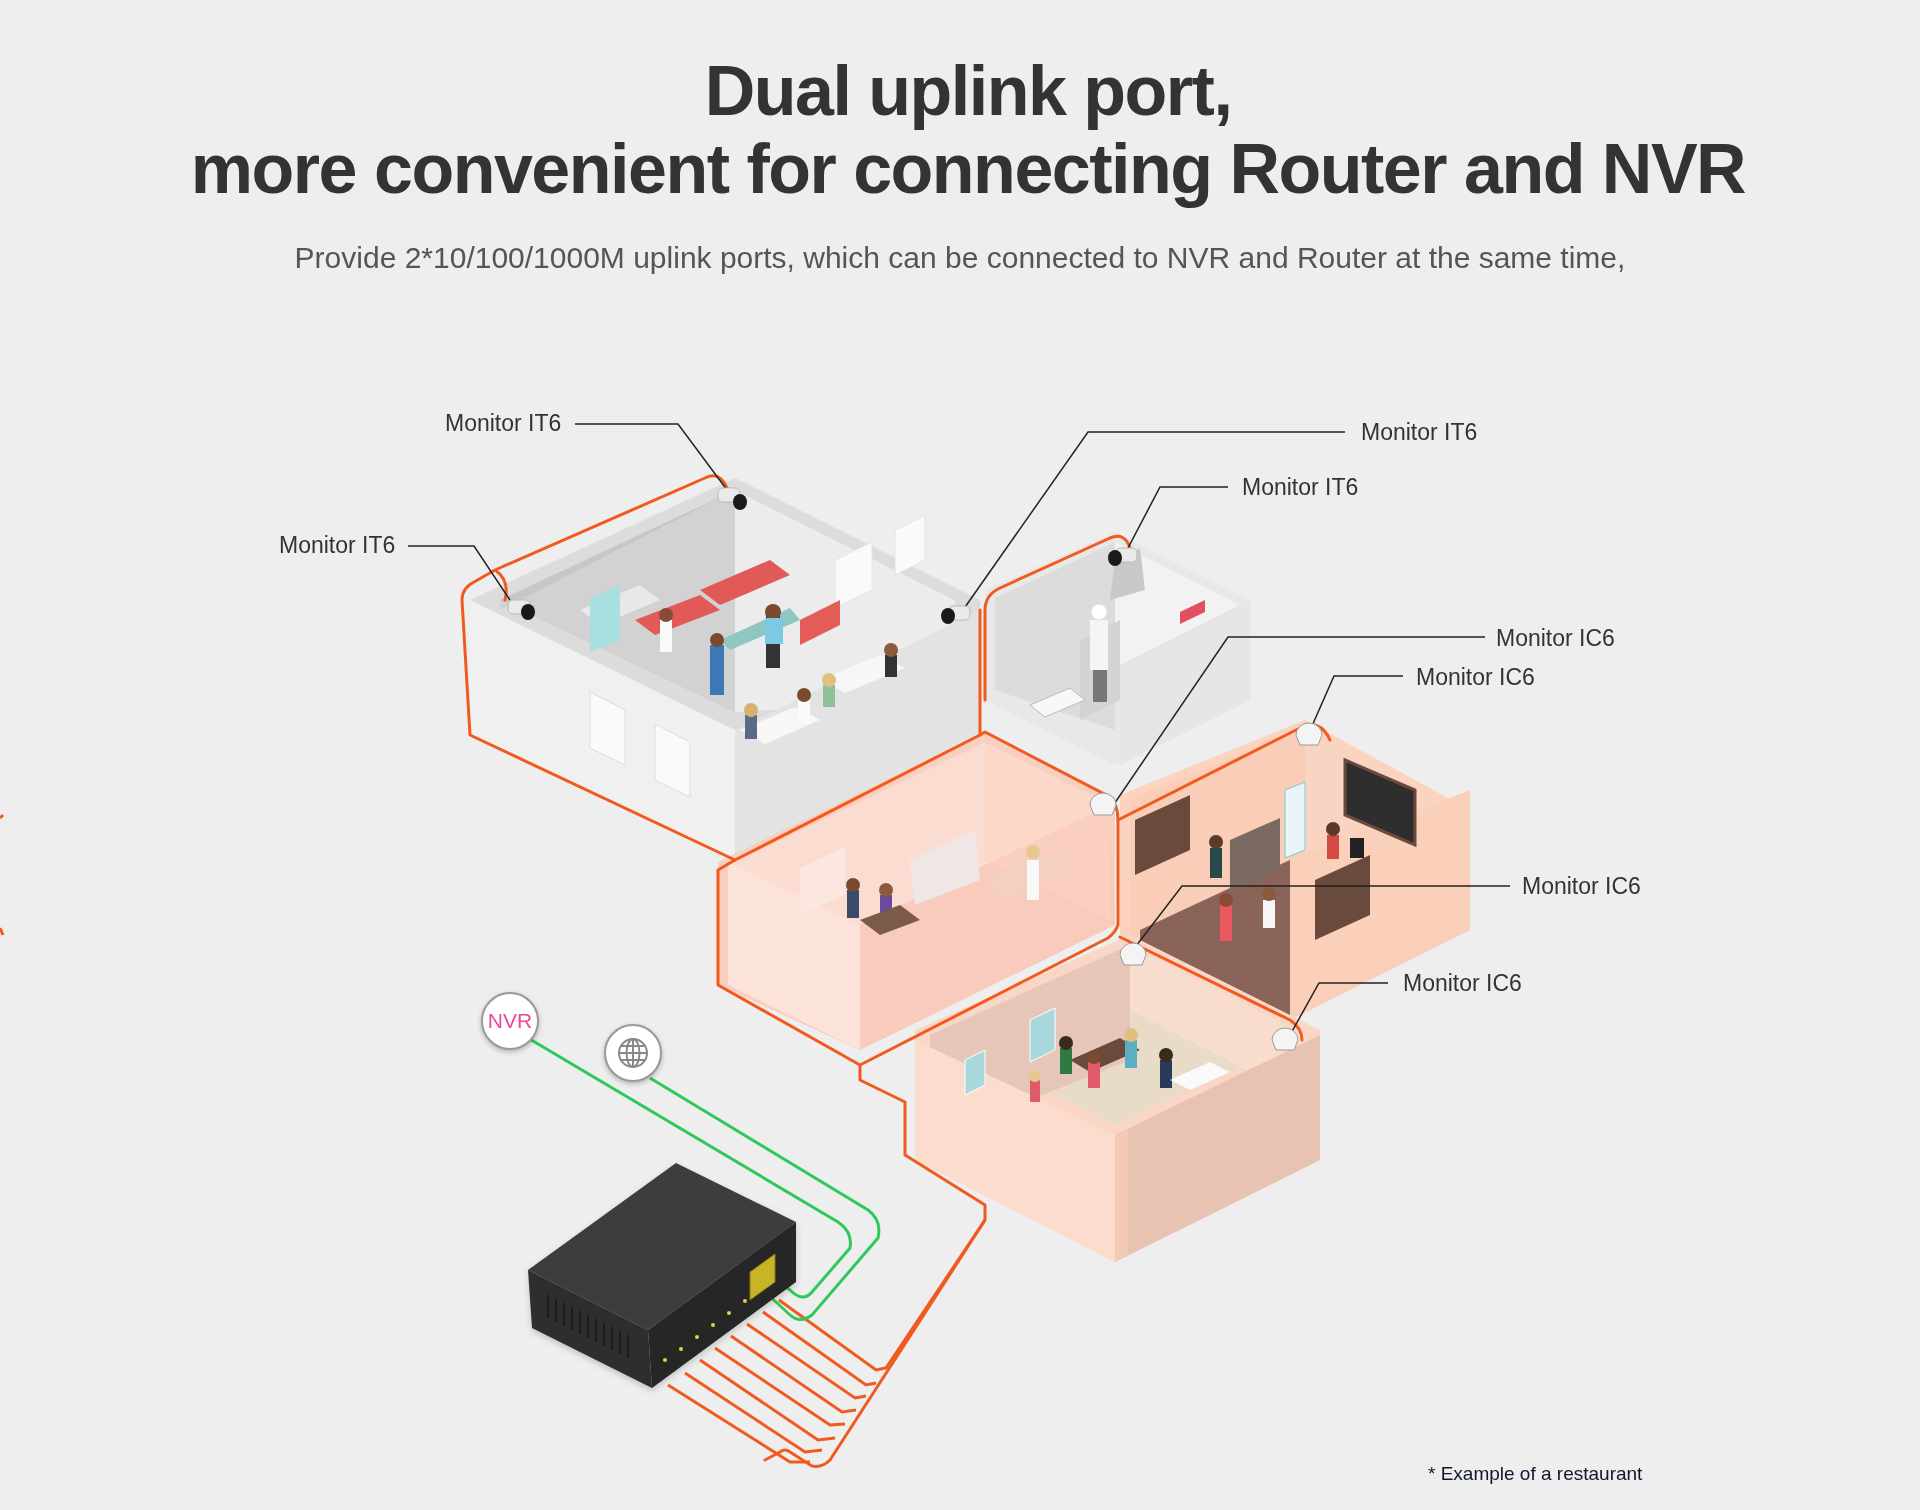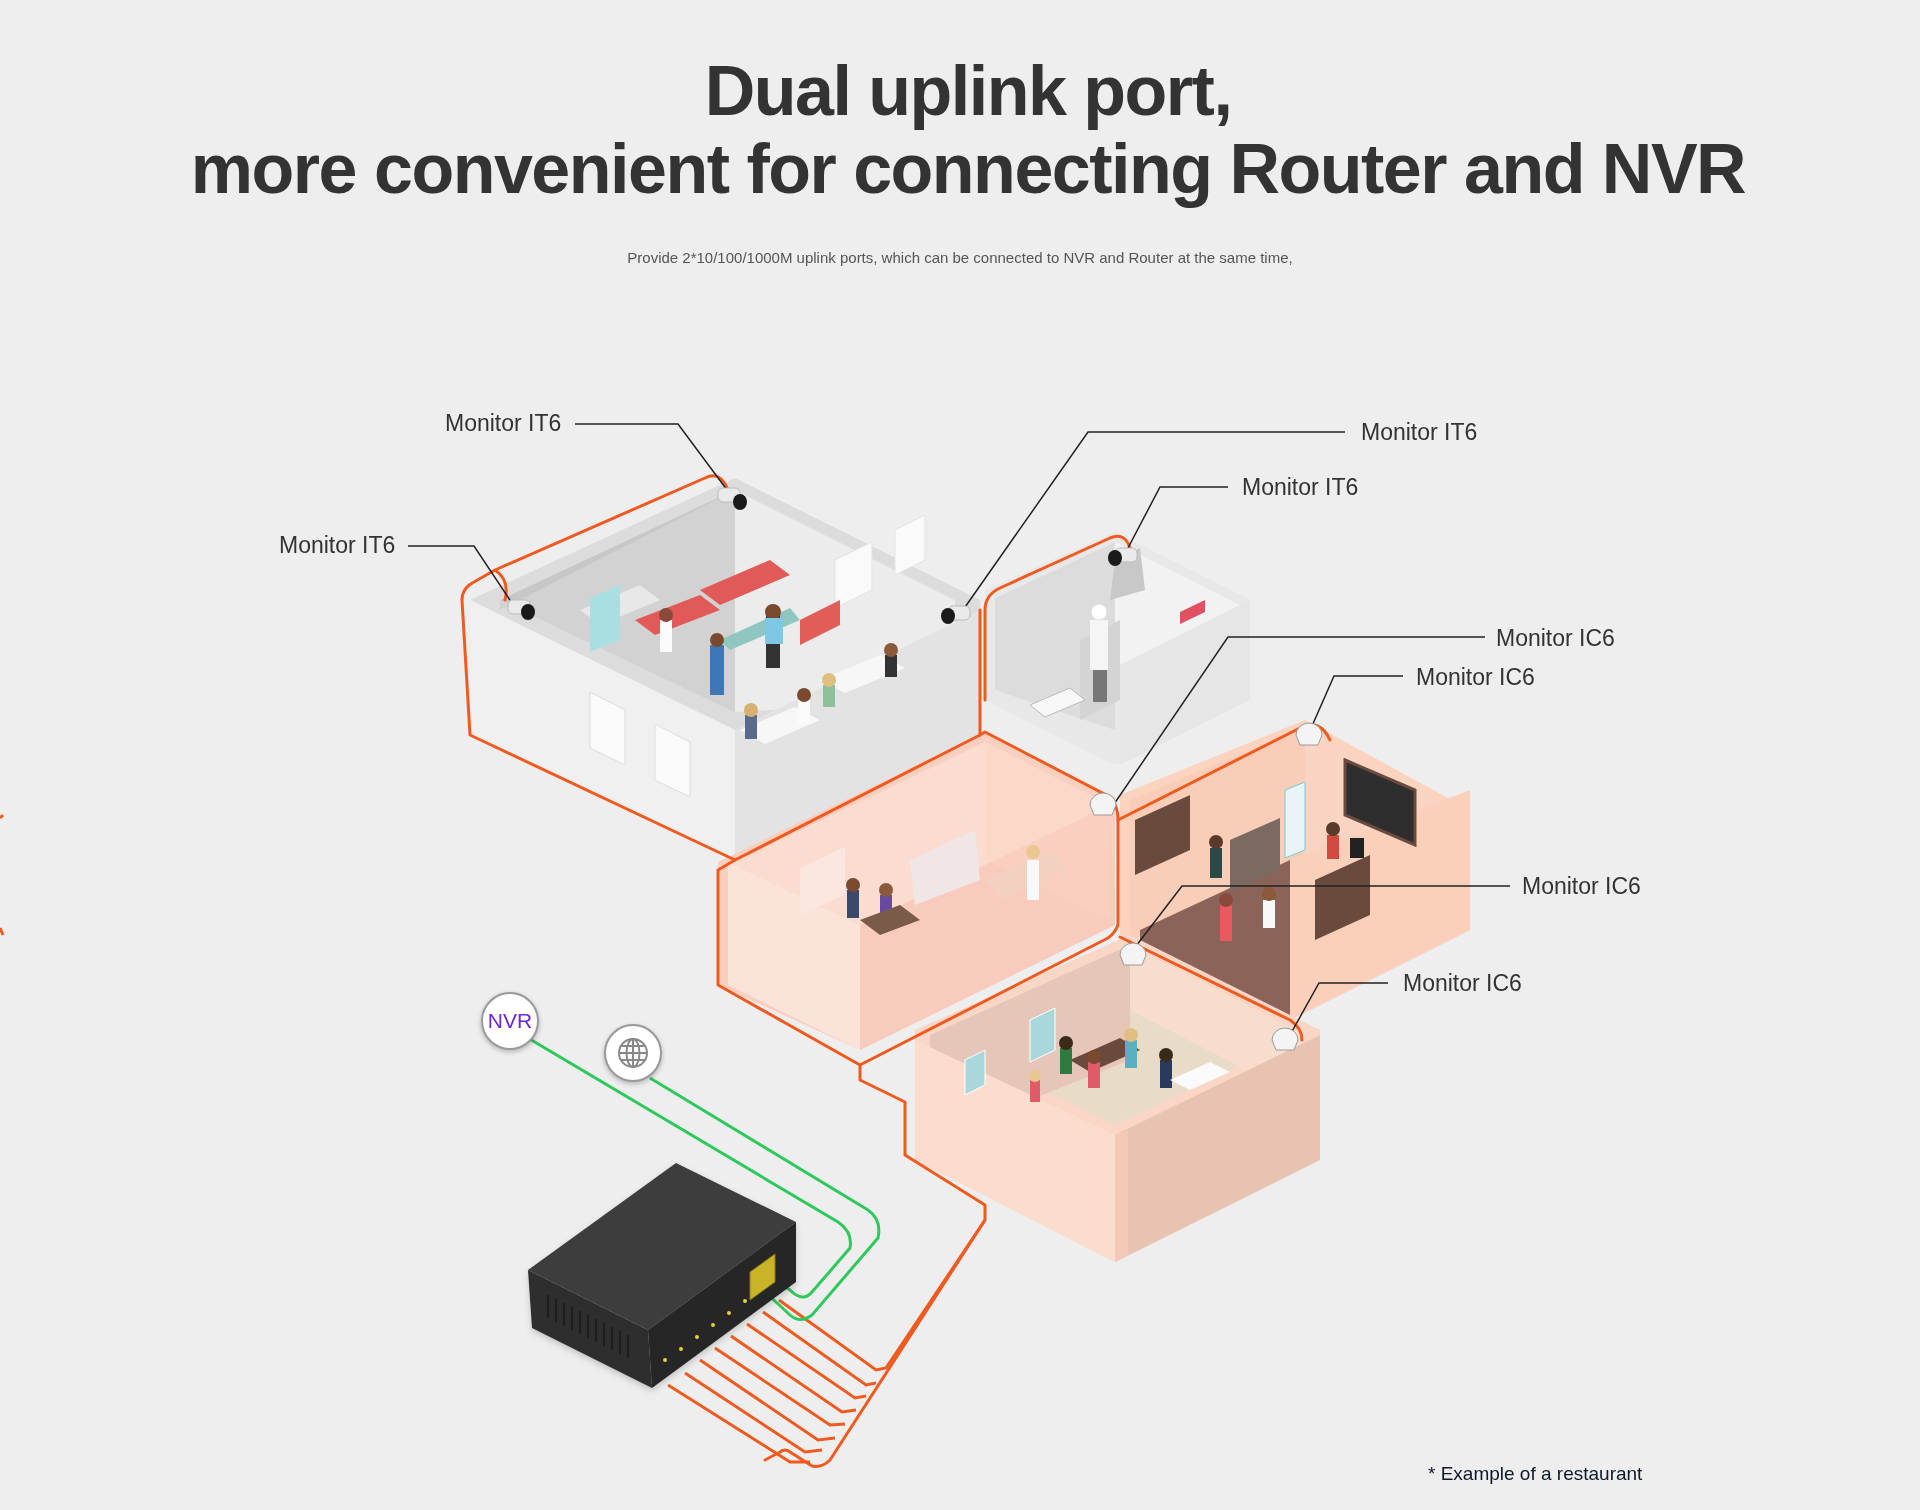--- a/index.html
+++ b/index.html
@@ -7,34 +7,34 @@
     width: 1920px; height: 1510px; background: #eeeeee; position: relative; overflow: hidden;
     font-family: "Liberation Sans", "DejaVu Sans", sans-serif; color: #333333;
   }
   .headline {
     position: absolute; left: 0; top: 52px; width: 1920px; text-align: center;
     font-size: 70px; font-weight: bold; line-height: 78px; color: #333333; letter-spacing: -1.5px; padding-left: 8px;
   }
   .headline div { white-space: nowrap; }
   .subtitle {
     position: absolute; left: 0; top: 240px; width: 1920px; text-align: center;
-    font-size: 15px; line-height: 35px; color: #555555;
+    font-size: 30px; line-height: 35px; color: #555555;
   }
   .subtitle div { white-space: nowrap; }
   #diagram { position: absolute; left: 0; top: 0; }
   .callout-label {
     position: absolute; font-size: 23px; color: #333333; white-space: nowrap; line-height: 26px; text-align: right;
   }
   .footnote {
     position: absolute; left: 1428px; top: 1463px; font-size: 19px; color: #0f172a; white-space: nowrap;
   }
   .node {
     position: absolute; width: 54px; height: 54px; border-radius: 50%; background: #ffffff;
     border: 2px solid #9a9a9a; box-shadow: 0 2px 5px rgba(0,0,0,0.25);
-    display: flex; align-items: center; justify-content: center; color: #6d28d9; font-size: 21px;
+    display: flex; align-items: center; justify-content: center; color: #ec4899; font-size: 21px;
   }
 </style>
 </head>
 <body>
 
 <div class="headline">
   <div>Dual uplink port,</div>
   <div>more convenient for connecting Router and NVR</div>
 </div>
 <div class="subtitle">

